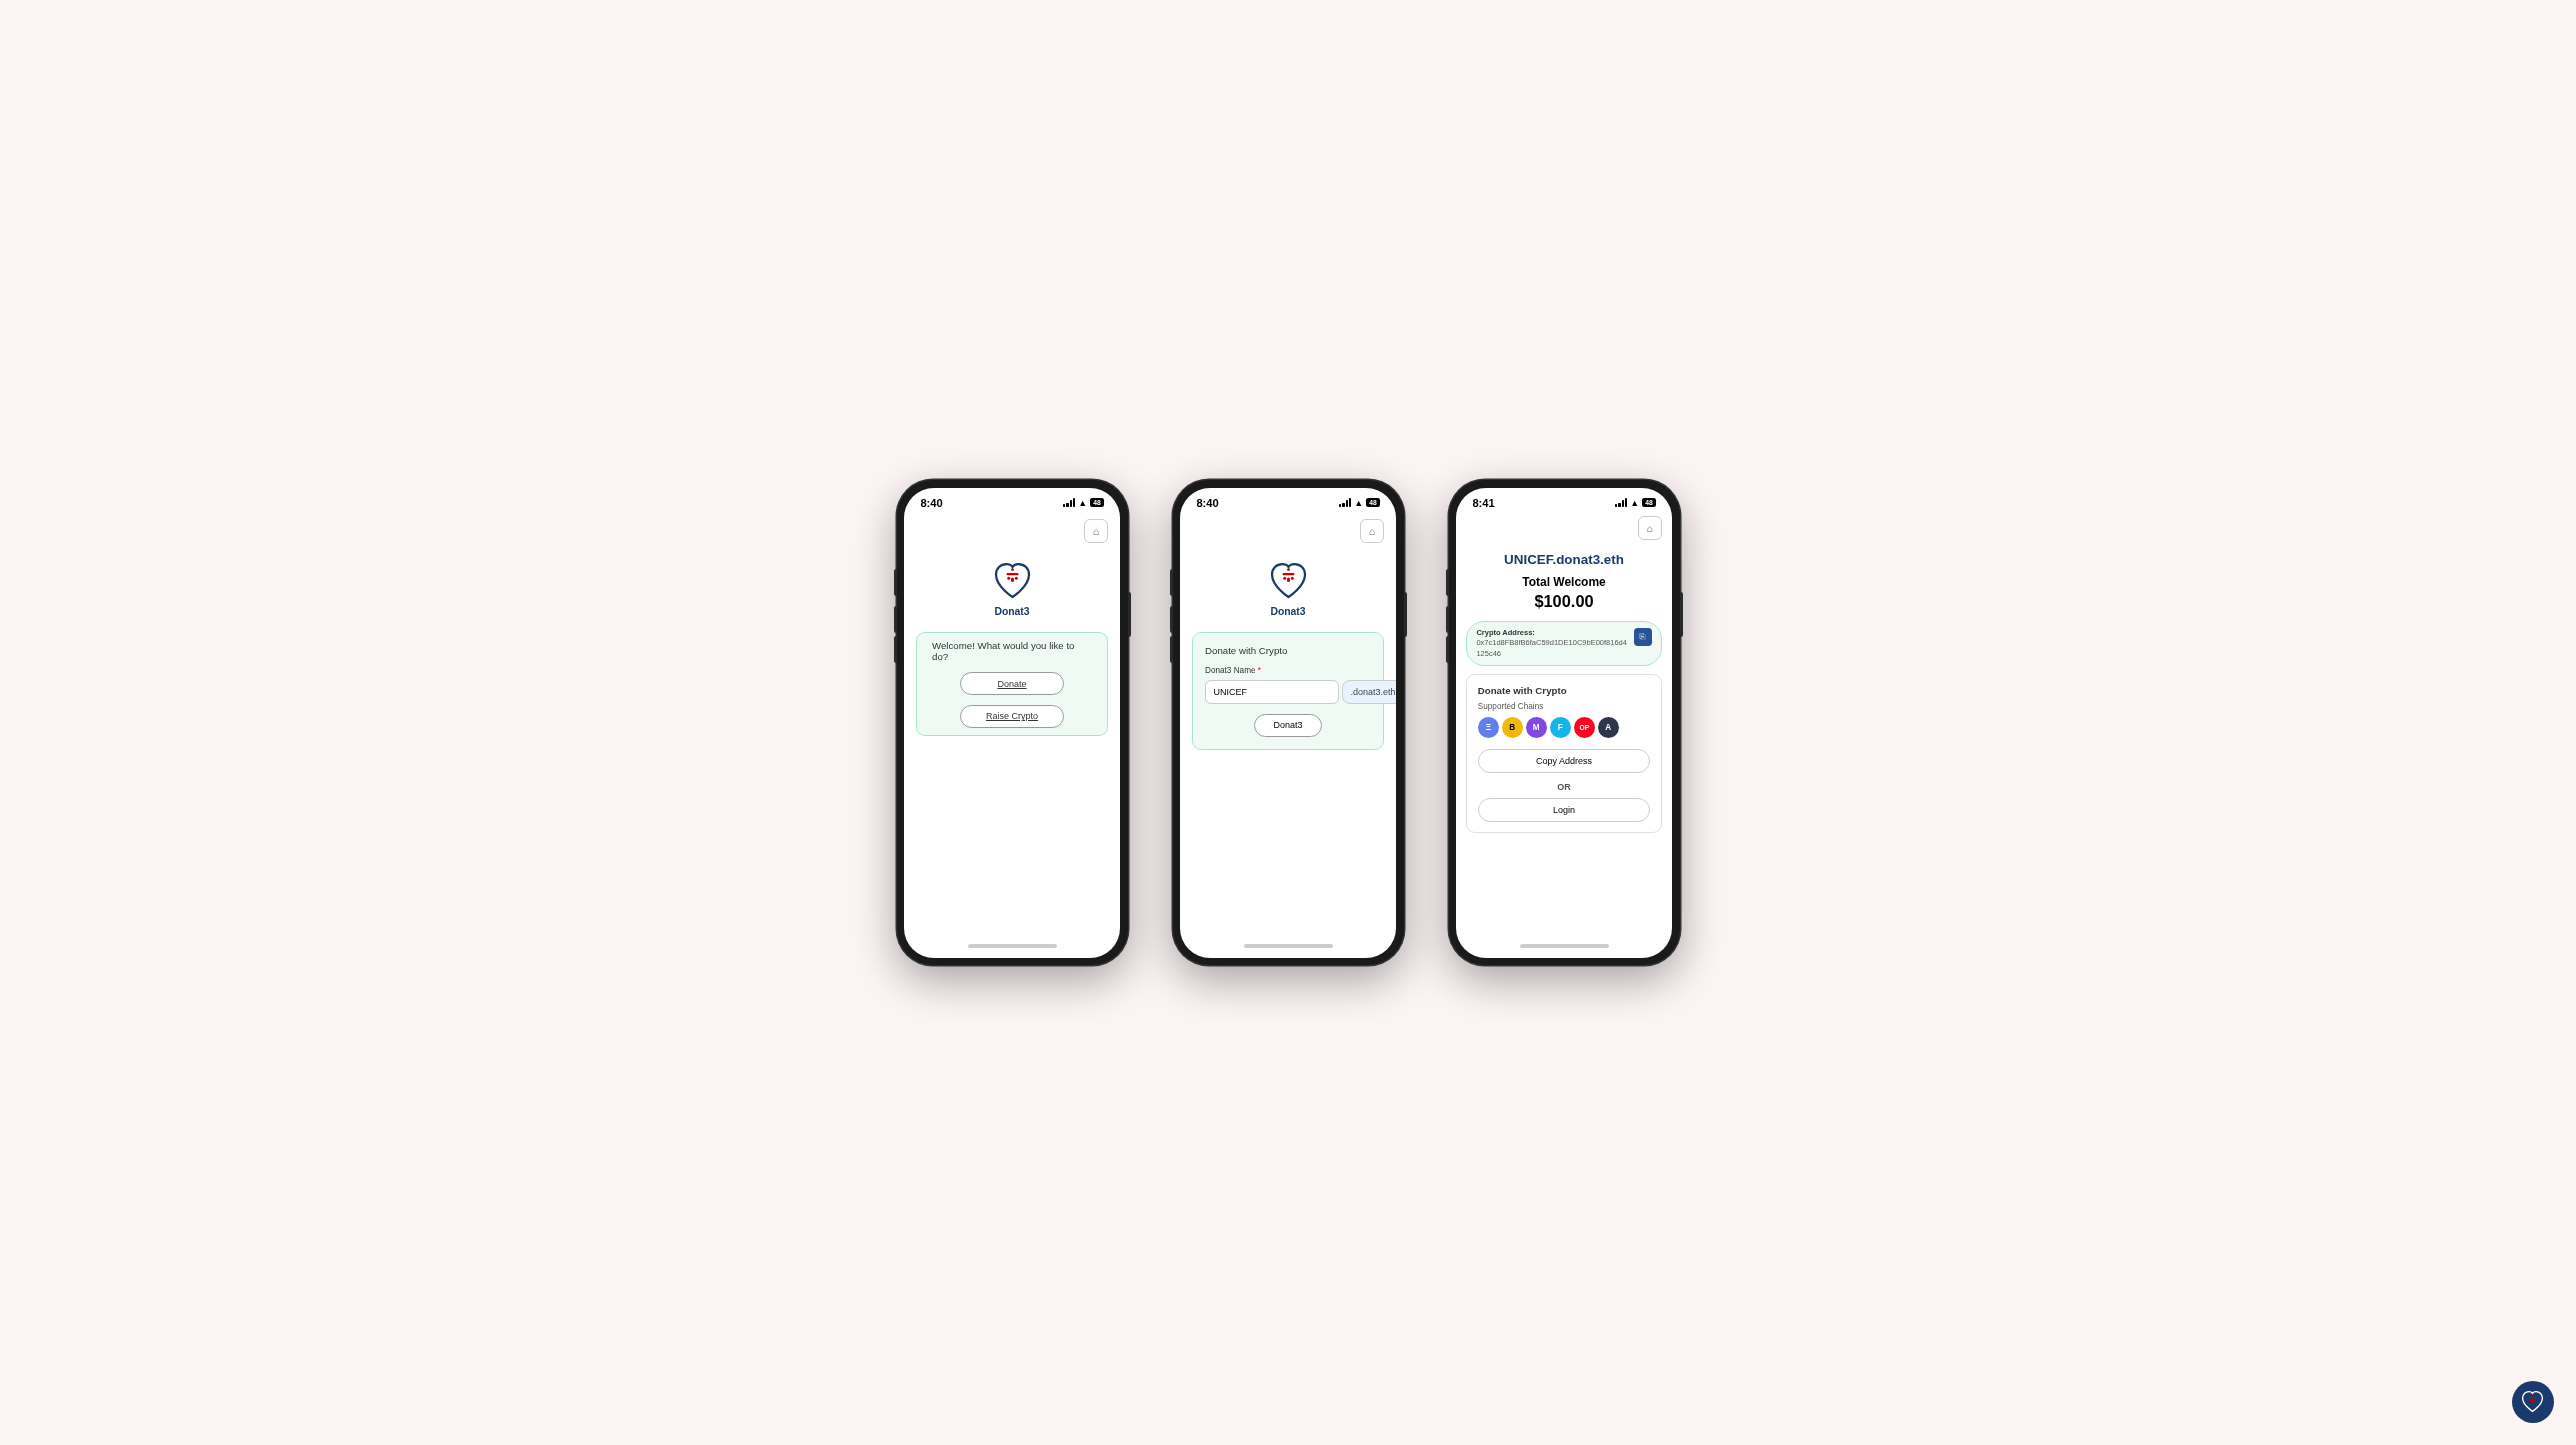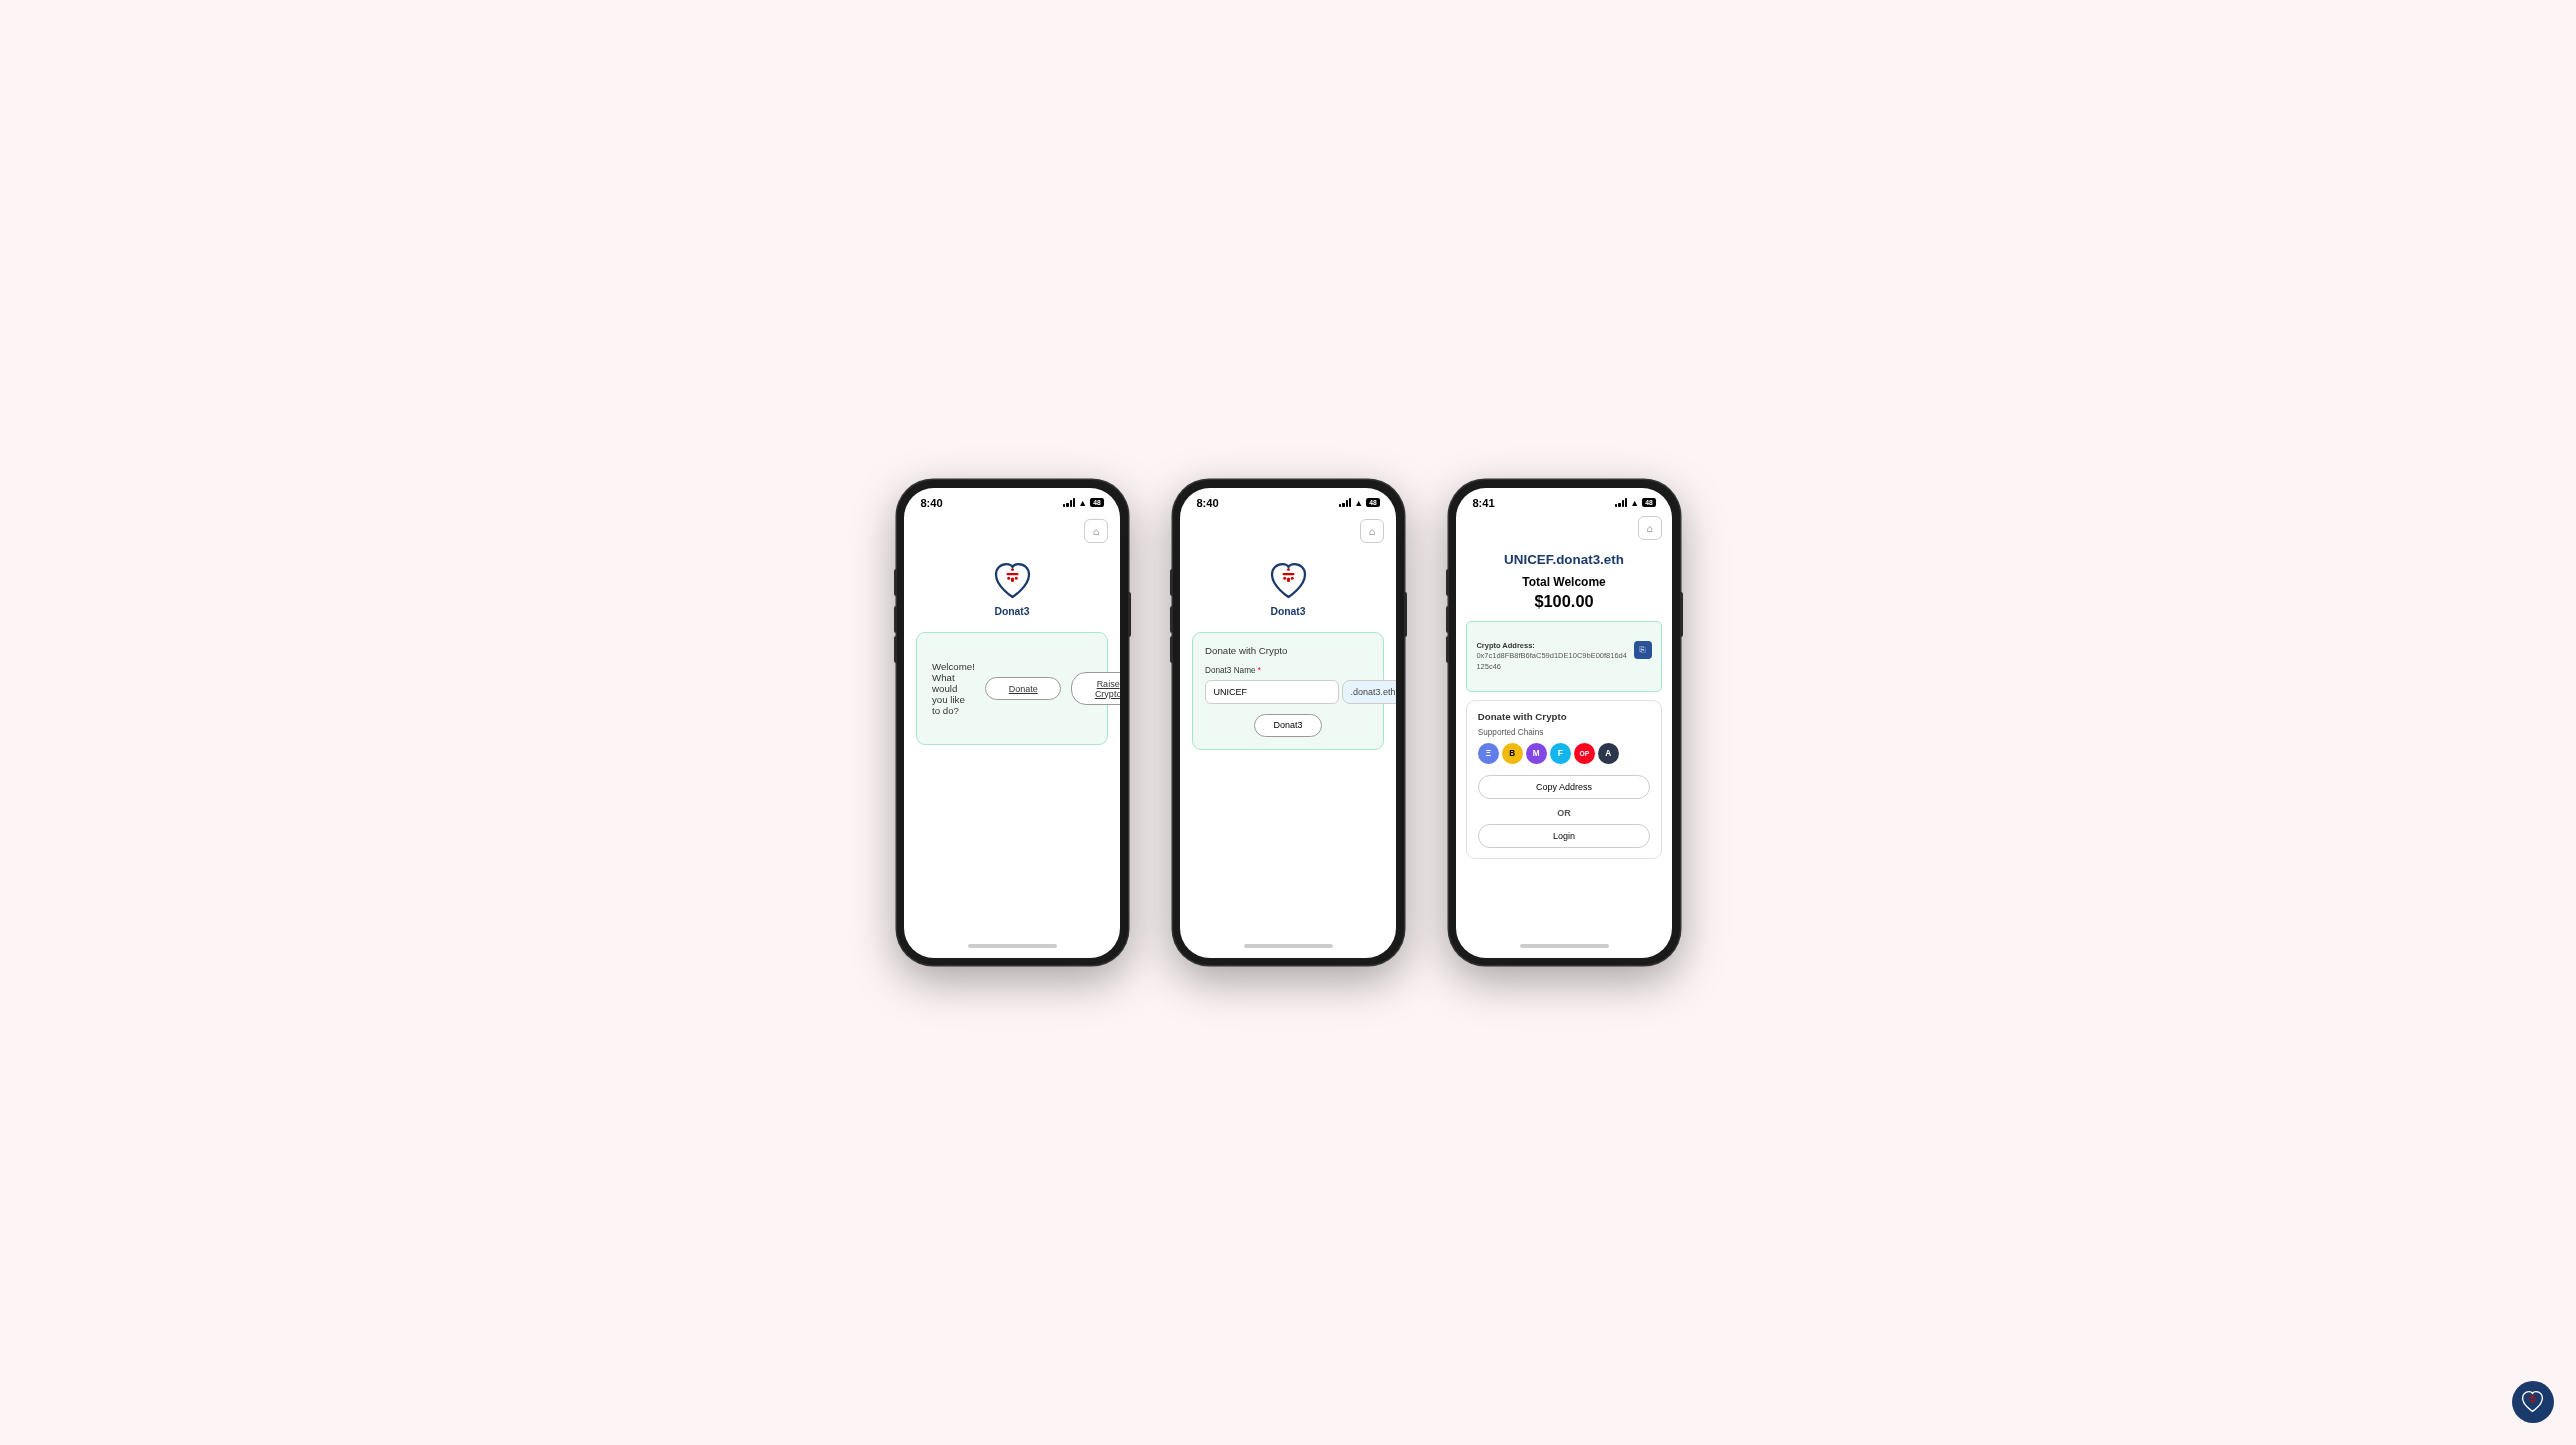--- a/index.html
+++ b/index.html
@@ -179,24 +179,24 @@
       font-weight: 700;
       color: #1a3a6b;
       margin-top: 3px;
     }
 
     
     .welcome-card {
       background: #f0faf5;
       border: 1.1px solid #a8e6cc;
       border-radius: 9px;
-      padding: 28px 15px;
+      padding: 7px 15px;
       width: 100%;
       display: flex;
-      flex-direction: row;
+      flex-direction: column;
       align-items: center;
       gap: 10.4px;
     }
 
     .welcome-text {
       font-size: 9.7px;
       color: #333;
       text-align: left;
       width: 100%;
     }
@@ -296,22 +296,22 @@
       font-size: 16.4px;
       font-weight: 700;
       text-align: center;
       color: #000;
       margin-bottom: 10.4px;
     }
 
     .crypto-address-box {
       background: #f0faf5;
       border: 1.1px solid #a8e6cc;
-      border-radius: 5px;
-      padding: 19px 9px;
+      border-radius: 18px;
+      padding: 6px 9px;
       margin-bottom: 7.5px;
       display: flex;
       justify-content: space-between;
       align-items: flex-start;
       gap: 6px;
     }
 
     .address-label {
       font-size: 7.5px;
       font-weight: 600;

